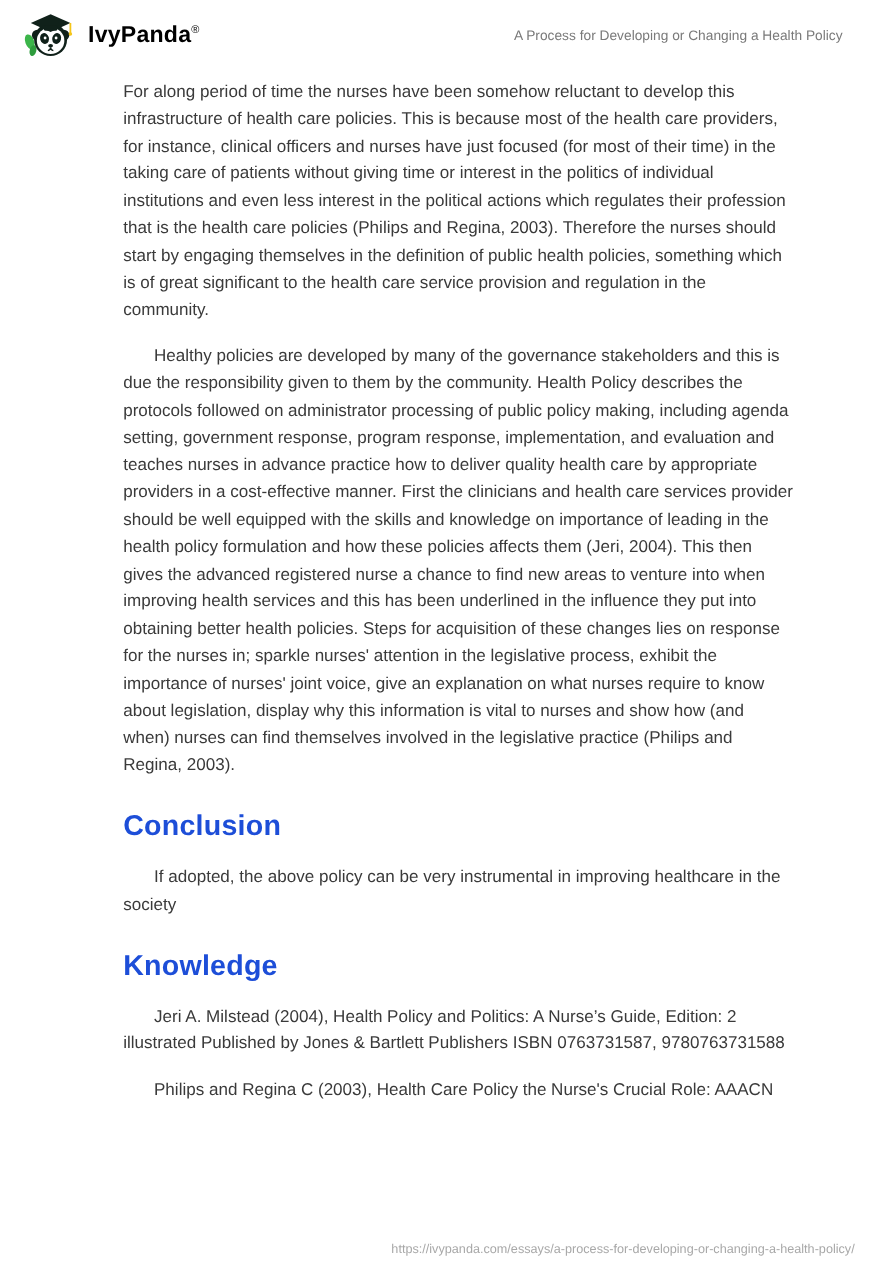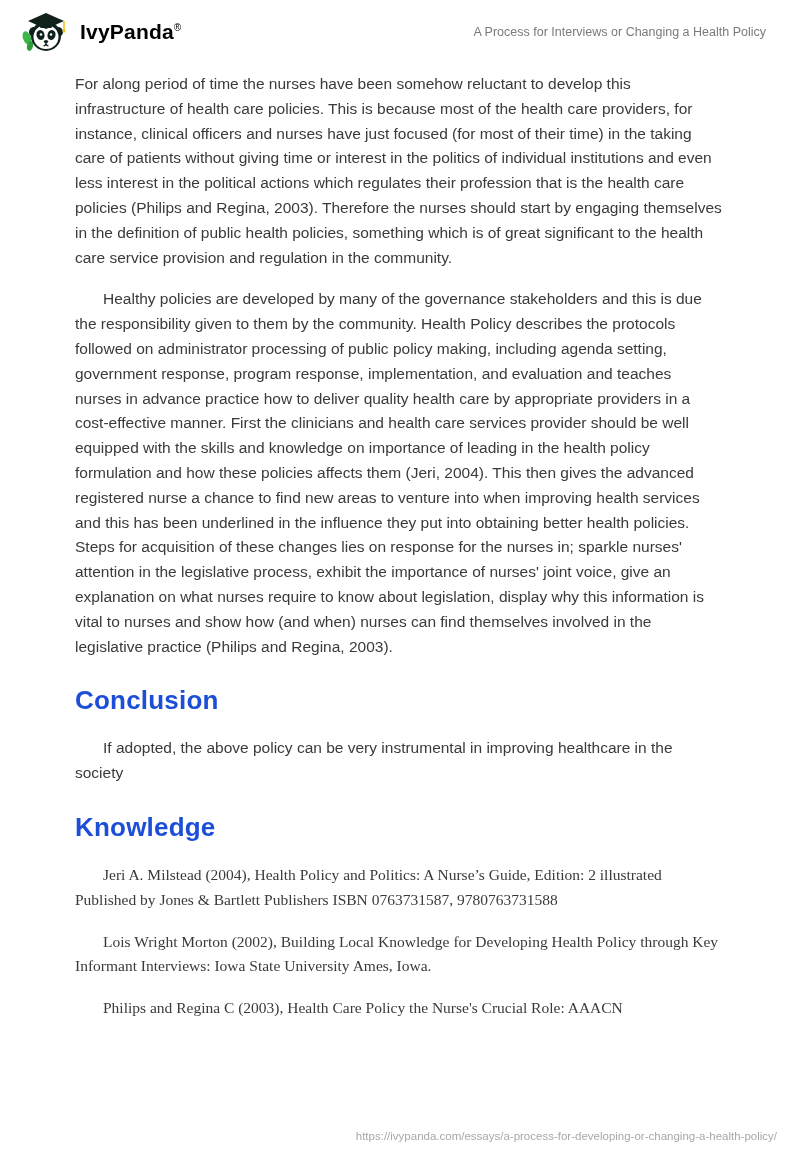--- a/index.html
+++ b/index.html
@@ -41,36 +41,37 @@
   }
   .doc-title {
     font-size: 12.5px;
     color: #7a7a7a;
     text-align: right;
   }
 
   
   .content {
     padding: 8px 78px 0 75px;
+    margin-left: 37px;
   }
   .para {
     font-size: 15.5px;
     line-height: 1.6;
     color: #3a3a3a;
     margin-bottom: 17px;
   }
   .para.indent { text-indent: 28px; }
   .heading {
     font-size: 26px;
     font-weight: bold;
     color: #1d4ed8;
     margin: 26px 0 20px 0;
     letter-spacing: 0.2px;
   }
-  .ref { margin-bottom: 17px; font-family: Liberation Serif, serif; }
+  .ref { margin-bottom: 17px; }
 
   
   .footer {
     position: absolute;
     bottom: 18px;
     right: 23px;
     font-size: 11.5px;
     color: #a8a8a8;
   }
 </style>
@@ -99,29 +100,28 @@
         <path d="M26 35 q0 2.5 -2.5 3 M26 35 q0 2.5 2.5 3" stroke="#10211a" stroke-width="1.2" fill="none"></path>
 
         <polygon points="8,13 26,5 44,13 26,21" fill="#10211a"></polygon>
         <rect x="20" y="15" width="12" height="5" rx="1.5" fill="#10211a"></rect>
         <line x1="44" y1="13" x2="44" y2="22" stroke="#f5c518" stroke-width="1.6"></line>
         <circle cx="44" cy="23" r="1.6" fill="#f5c518"></circle>
       </svg>
     </span>
     <span class="brand-text"><span>IvyPanda</span><sup>®</sup></span>
   </div>
-  <div class="doc-title">A Process for Interviews or Changing a Health Policy</div>
+  <div class="doc-title">A Process for Developing or Changing a Health Policy</div>
 </div>
 
 <div class="content">
   <p class="para">For along period of time the nurses have been somehow reluctant to develop this infrastructure of health care policies. This is because most of the health care providers, for instance, clinical officers and nurses have just focused (for most of their time) in the taking care of patients without giving time or interest in the politics of individual institutions and even less interest in the political actions which regulates their profession that is the health care policies (Philips and Regina, 2003). Therefore the nurses should start by engaging themselves in the definition of public health policies, something which is of great significant to the health care service provision and regulation in the community.</p>
   <p class="para indent">Healthy policies are developed by many of the governance stakeholders and this is due the responsibility given to them by the community. Health Policy describes the protocols followed on administrator processing of public policy making, including agenda setting, government response, program response, implementation, and evaluation and teaches nurses in advance practice how to deliver quality health care by appropriate providers in a cost-effective manner. First the clinicians and health care services provider should be well equipped with the skills and knowledge on importance of leading in the health policy formulation and how these policies affects them (Jeri, 2004). This then gives the advanced registered nurse a chance to find new areas to venture into when improving health services and this has been underlined in the influence they put into obtaining better health policies. Steps for acquisition of these changes lies on response for the nurses in; sparkle nurses' attention in the legislative process, exhibit the importance of nurses' joint voice, give an explanation on what nurses require to know about legislation, display why this information is vital to nurses and show how (and when) nurses can find themselves involved in the legislative practice (Philips and Regina, 2003).</p>
 
   <h2 class="heading">Conclusion</h2>
   <p class="para indent">If adopted, the above policy can be very instrumental in improving healthcare in the society</p>
 
   <h2 class="heading">Knowledge</h2>
   <p class="para indent ref">Jeri A. Milstead (2004), Health Policy and Politics: A Nurse’s Guide, Edition: 2 illustrated Published by Jones &amp; Bartlett Publishers ISBN 0763731587, 9780763731588</p>
-  <p class="para indent ref">Lois Wright Morton (2002), Building Local Knowledge for Developing Health Policy through Key Informant Interviews: Iowa State University Ames, Iowa.</p>
   <p class="para indent ref">Philips and Regina C (2003), Health Care Policy the Nurse's Crucial Role: AAACN</p>
 </div>
 
 <div class="footer">https://ivypanda.com/essays/a-process-for-developing-or-changing-a-health-policy/</div>
 
 </body></html>

